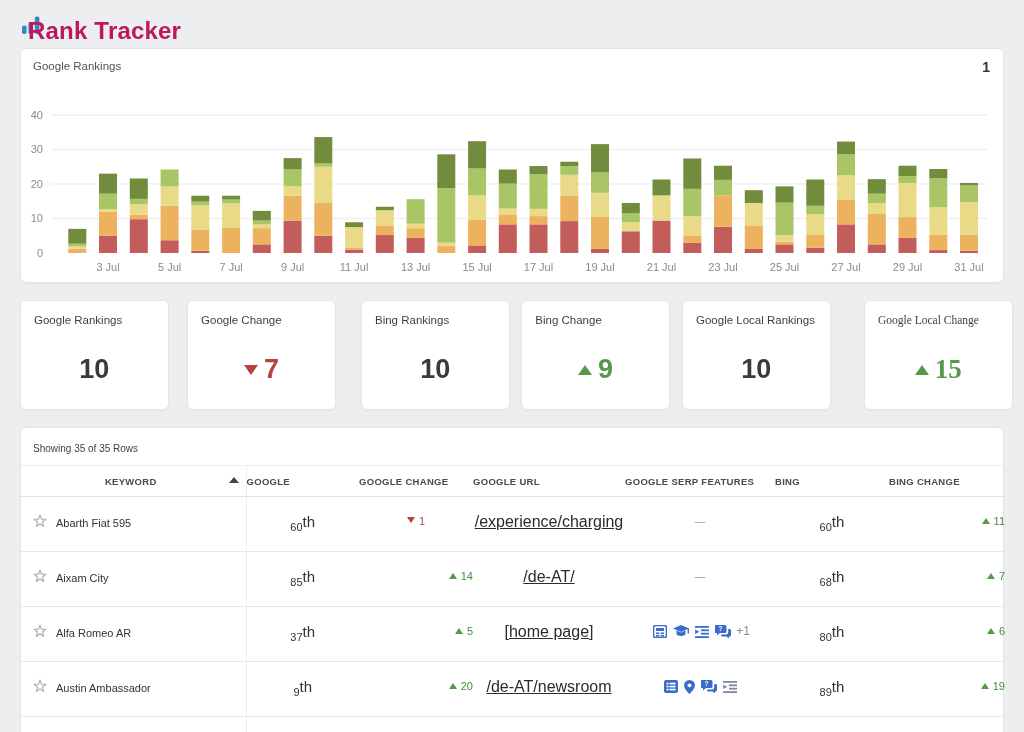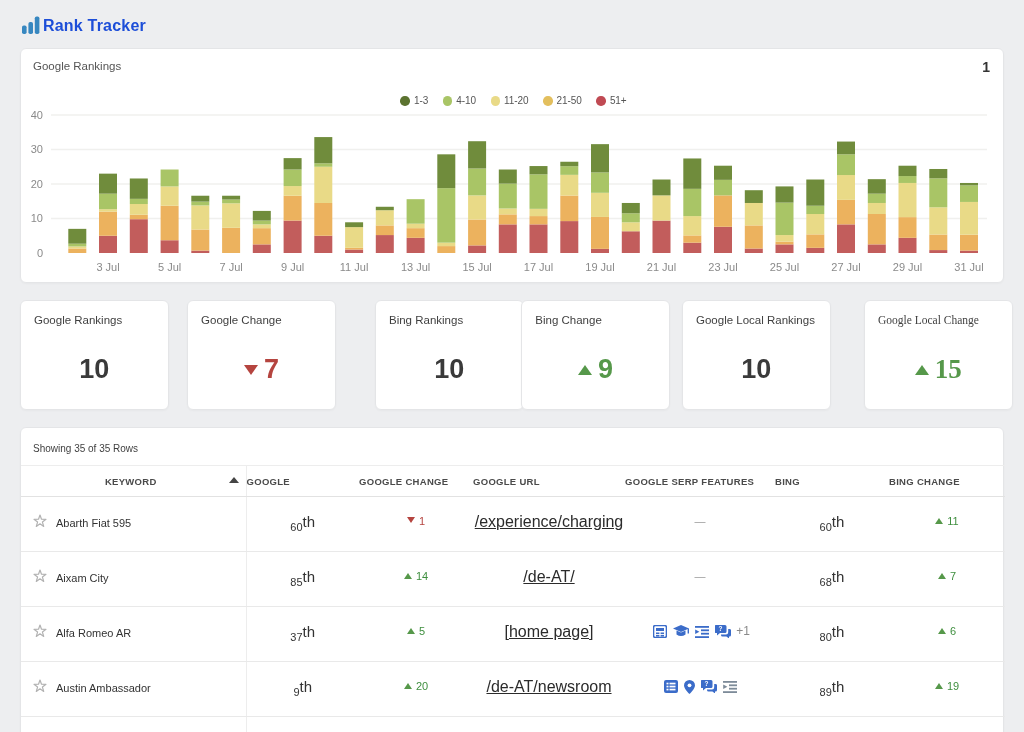--- a/index.html
+++ b/index.html
@@ -1,19 +1,19 @@
 <!DOCTYPE html>
 <html><head>
 <meta charset="utf-8">
 <style>
 * { margin:0; padding:0; box-sizing:border-box; }
 html,body { width:1024px; height:732px; overflow:hidden; }
 body { background:#edeef0; font-family:"Liberation Sans", sans-serif; position:relative; filter:blur(0.4px); }
 .card { position:absolute; background:#fff; border:1px solid #e4e5e7; border-radius:6px; box-shadow:0 1px 2px rgba(0,0,0,0.03); }
-.hdr-title { position:absolute; left:43px; top:17px; font-size:16px; font-weight:bold; color:#1d4ed8; letter-spacing:0.2px; }
+.hdr-title { position:absolute; left:28px; top:17px; font-size:24px; font-weight:bold; color:#be185d; letter-spacing:0.2px; }
 .hdr-icon { position:absolute; left:22px; top:13px; }
 
 #chartcard { left:20px; top:48px; width:984px; height:235px; }
 .chart-title { position:absolute; left:12px; top:11px; font-size:11.5px; color:#555; }
 .chart-one { position:absolute; right:13px; top:10px; font-size:14px; font-weight:bold; color:#333; }
 .legend { position:absolute; left:-9px; right:0; top:46px; text-align:center; font-size:10px; letter-spacing:-0.1px; color:#555; }
 .legend span.dot { display:inline-block; width:9.5px; height:9.5px; border-radius:50%; margin:0 4px 0 12px; vertical-align:-1.5px; }
 
 .stat { position:absolute; top:300px; width:148.6px; height:110px; background:#fff; border:1px solid #e4e5e7; border-radius:6px; box-shadow:0 1px 2px rgba(0,0,0,0.03); }
 .stat .lbl { position:absolute; left:13px; top:13px; font-size:11.5px; color:#3f3f3f; }
@@ -31,21 +31,21 @@
 table.rt th.kw { text-align:center; padding-left:12px; }
 table.rt td { font-size:11px; color:#333; text-align:center; height:55px; border-bottom:1px solid #e9e9e9; vertical-align:top; padding-top:16.5px; line-height:15px; }
 table.rt td.kw { text-align:left; padding-left:12px; }
 .colsep { border-right:1px solid #ededed; }
 .starsvg { margin-right:9px; vertical-align:-1.5px; }
 sup.th { font-size:15px; vertical-align:4px; }
 td.rank { font-size:13.5px; }
 a.url { color:#2b2b2b; text-decoration:underline; font-size:16px; }
 .dash { color:#9a9a9a; }
 .chg { font-size:11px; }
-.chg.up { color:#3f8f3f; }
+.chg.up { color:#3f8f3f;text-align:right; }
 .chg.down { color:#b5443f; }
 .tri-s { display:inline-block; width:0; height:0; margin-right:4px; vertical-align:1px; }
 .tri-s.up { border-left:4.5px solid transparent; border-right:4.5px solid transparent; border-bottom:6.5px solid #56984a; }
 .tri-s.down { border-left:4.5px solid transparent; border-right:4.5px solid transparent; border-top:6.5px solid #b5443f; vertical-align:2px; }
 .sort { display:inline-block; width:0; height:0; border-left:5px solid transparent; border-right:5px solid transparent; border-bottom:6.5px solid #444; float:right; margin-right:7px; margin-top:1px; }
 .serp { white-space:nowrap; }
 .serp svg { vertical-align:middle; margin:0 3px; }
 .plus1 { color:#8a8a8a; font-size:12px; margin-left:2px; }
 </style>
 </head>
@@ -53,27 +53,20 @@
 <svg class="hdr-icon" width="23" height="21" viewBox="0 0 23 21">
  <rect x="0" y="12.5" width="4.6" height="8.5" rx="1.8" fill="#3787c0"></rect>
  <rect x="6.4" y="9" width="4.6" height="12" rx="1.8" fill="#3787c0"></rect>
  <rect x="12.8" y="3.5" width="4.6" height="17.5" rx="1.8" fill="#3787c0"></rect>
 </svg>
 <div class="hdr-title">Rank Tracker</div>
 
 <div class="card" id="chartcard">
   <div class="chart-title">Google Rankings</div>
   <div class="chart-one">1</div>
-  <div class="legend">
-    <span class="dot" style="background:#5c7330;"></span>1-3
-    <span class="dot" style="background:#a9c566;"></span>4-10
-    <span class="dot" style="background:#e9da87;"></span>11-20
-    <span class="dot" style="background:#e3bf5e;"></span>21-50
-    <span class="dot" style="background:#c04a53;"></span>51+
-  </div>
 <svg width="984" height="235" viewBox="0 0 984 235" style="position:absolute;left:0;top:0;">
 <line x1="30" y1="169.5" x2="966" y2="169.5" stroke="#f0f0ee" stroke-width="1.3"></line>
 <line x1="30" y1="135.0" x2="966" y2="135.0" stroke="#f0f0ee" stroke-width="1.3"></line>
 <line x1="30" y1="100.5" x2="966" y2="100.5" stroke="#f0f0ee" stroke-width="1.3"></line>
 <line x1="30" y1="66.0" x2="966" y2="66.0" stroke="#f0f0ee" stroke-width="1.3"></line>
 <text x="22" y="207.5" text-anchor="end" font-size="11" fill="#8a8a8a" font-family="Liberation Sans, sans-serif">0</text>
 <text x="22" y="173.0" text-anchor="end" font-size="11" fill="#8a8a8a" font-family="Liberation Sans, sans-serif">10</text>
 <text x="22" y="138.5" text-anchor="end" font-size="11" fill="#8a8a8a" font-family="Liberation Sans, sans-serif">20</text>
 <text x="22" y="104.0" text-anchor="end" font-size="11" fill="#8a8a8a" font-family="Liberation Sans, sans-serif">30</text>
 <text x="22" y="69.5" text-anchor="end" font-size="11" fill="#8a8a8a" font-family="Liberation Sans, sans-serif">40</text>
@@ -237,21 +230,21 @@
     <div class="val-wrap">
       <span class="val">10</span>
     </div>
   </div>
 <div class="stat" style="left:187.1px;">
     <div class="lbl">Google Change</div>
     <div class="val-wrap">
       <span class="val red"><span class="tri down"></span>7</span>
     </div>
   </div>
-<div class="stat" style="left:375px;">
+<div class="stat" style="left:361px;">
     <div class="lbl">Bing Rankings</div>
     <div class="val-wrap">
       <span class="val">10</span>
     </div>
   </div>
 <div class="stat" style="left:521.3px;">
     <div class="lbl">Bing Change</div>
     <div class="val-wrap">
       <span class="val green"><span class="tri up"></span>9</span>
     </div>

